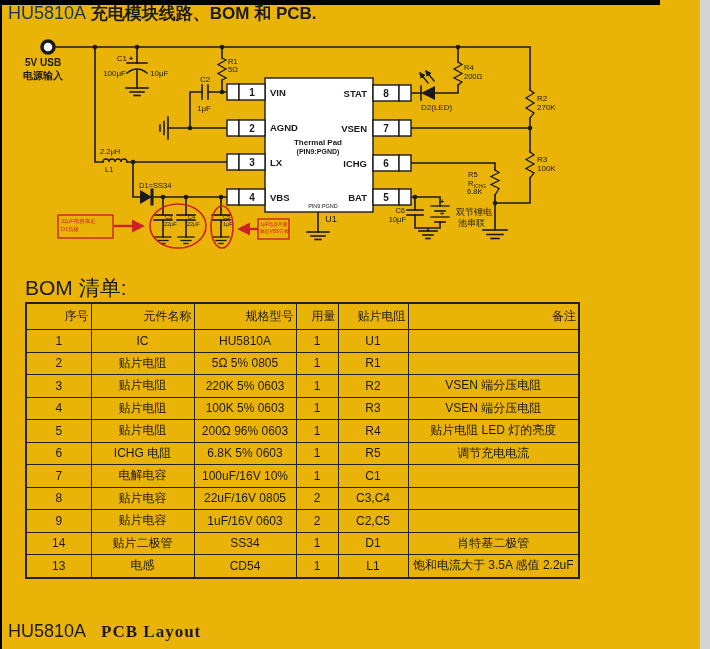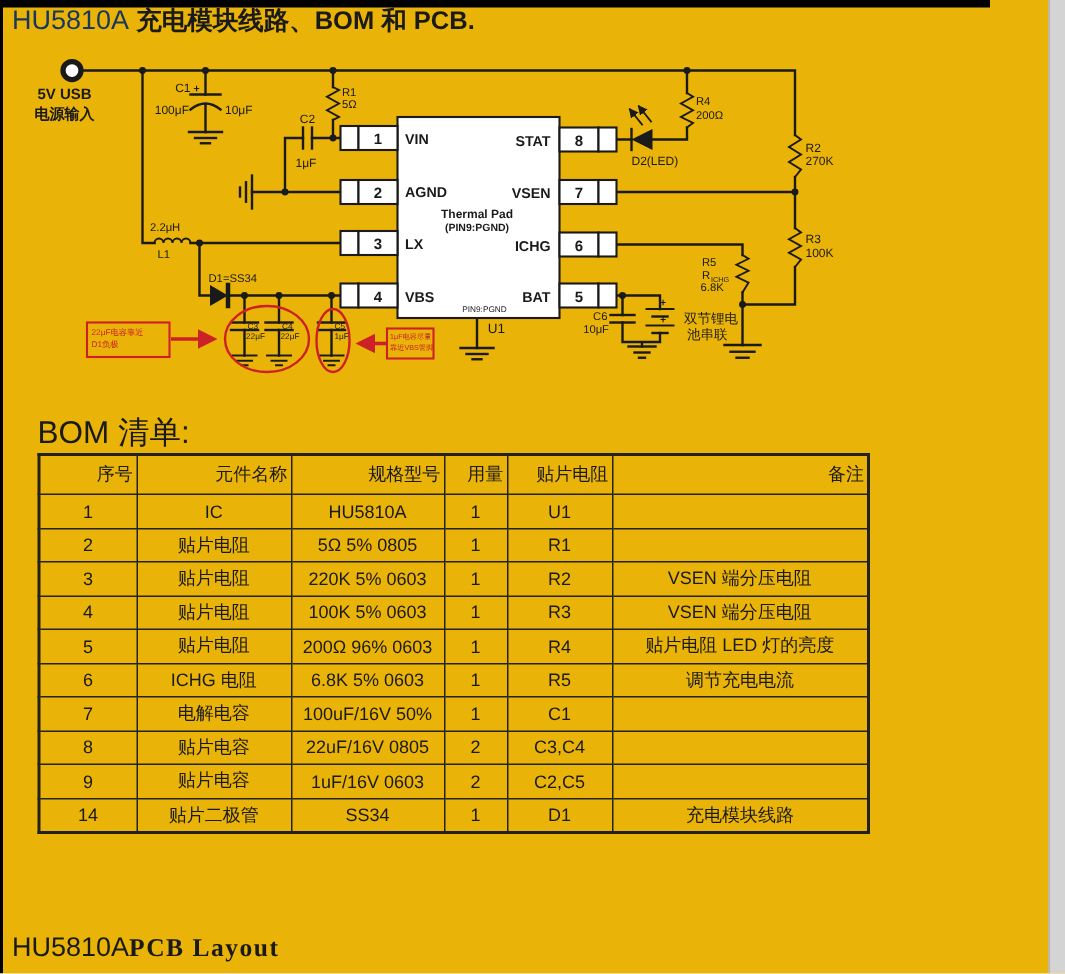--- a/index.html
+++ b/index.html
@@ -24,21 +24,21 @@
   .t8{font-size:8px}.t9{font-size:9px}
   .b7{font-size:7px;font-weight:700}.b8{font-size:8px;font-weight:700}
   .b9{font-size:9.5px;font-weight:700}.b10{font-size:10px;font-weight:700}
   .bom-heading{position:absolute;left:25px;top:274px;font-size:21px;font-weight:400}
   table.bom{position:absolute;left:25px;top:302px;border-collapse:collapse;table-layout:fixed;
             width:553px;font-size:12px;border:2px solid #222}
   table.bom th{height:25px;font-weight:400;border:1px solid #222;text-align:right;padding:0 2px;overflow:hidden}
   table.bom td{height:21.5px;border:1px solid #222;text-align:center;padding:0 2px;white-space:nowrap;overflow:hidden}
   .footer{position:absolute;left:8px;top:621px;font-size:17px;white-space:nowrap}
   .footer .model{font-weight:400;font-size:18px}
-  .footer .rest{font-family:"Liberation Serif","DejaVu Serif",serif;font-weight:700;margin-left:0;letter-spacing:1px}
+  .footer .rest{font-family:"Liberation Serif","DejaVu Serif",serif;font-weight:700;margin-left:15px;letter-spacing:1px}
 </style>
 </head>
 <body>
 
 <div class="page">
   <div class="top-bar"></div>
   <div class="left-line"></div>
   <div class="right-strip"></div>
 
   <h1 class="title"><span class="model">HU5810A</span> <span class="rest">充电模块线路、BOM 和 PCB.</span></h1>
@@ -365,21 +365,21 @@
           <td>6</td>
           <td>ICHG 电阻</td>
           <td>6.8K 5% 0603</td>
           <td>1</td>
           <td>R5</td>
           <td>调节充电电流</td>
         </tr>
         <tr>
           <td>7</td>
           <td>电解电容</td>
-          <td>100uF/16V 50%</td>
+          <td>100uF/16V 10%</td>
           <td>1</td>
           <td>C1</td>
           <td></td>
         </tr>
         <tr>
           <td>8</td>
           <td>贴片电容</td>
           <td>22uF/16V 0805</td>
           <td>2</td>
           <td>C3,C4</td>
@@ -392,19 +392,27 @@
           <td>2</td>
           <td>C2,C5</td>
           <td></td>
         </tr>
         <tr>
           <td>14</td>
           <td>贴片二极管</td>
           <td>SS34</td>
           <td>1</td>
           <td>D1</td>
-          <td>充电模块线路</td>
+          <td>肖特基二极管</td>
+        </tr>
+        <tr>
+          <td>13</td>
+          <td>电感</td>
+          <td>CD54</td>
+          <td>1</td>
+          <td>L1</td>
+          <td>饱和电流大于 3.5A 感值 2.2uF</td>
         </tr>
       </tbody>
   </table>
 
   <div class="footer"><span class="model">HU5810A</span><span class="rest">PCB Layout</span></div>
 </div>
 
 </body></html>

